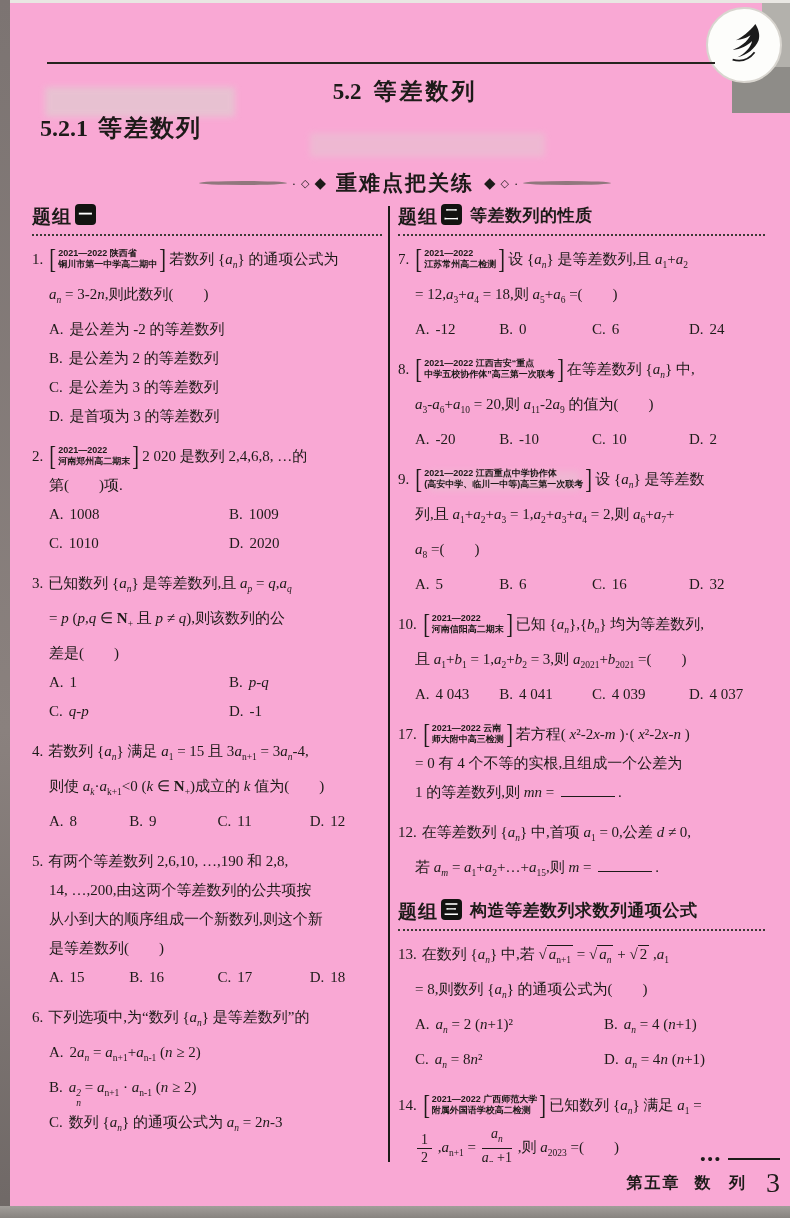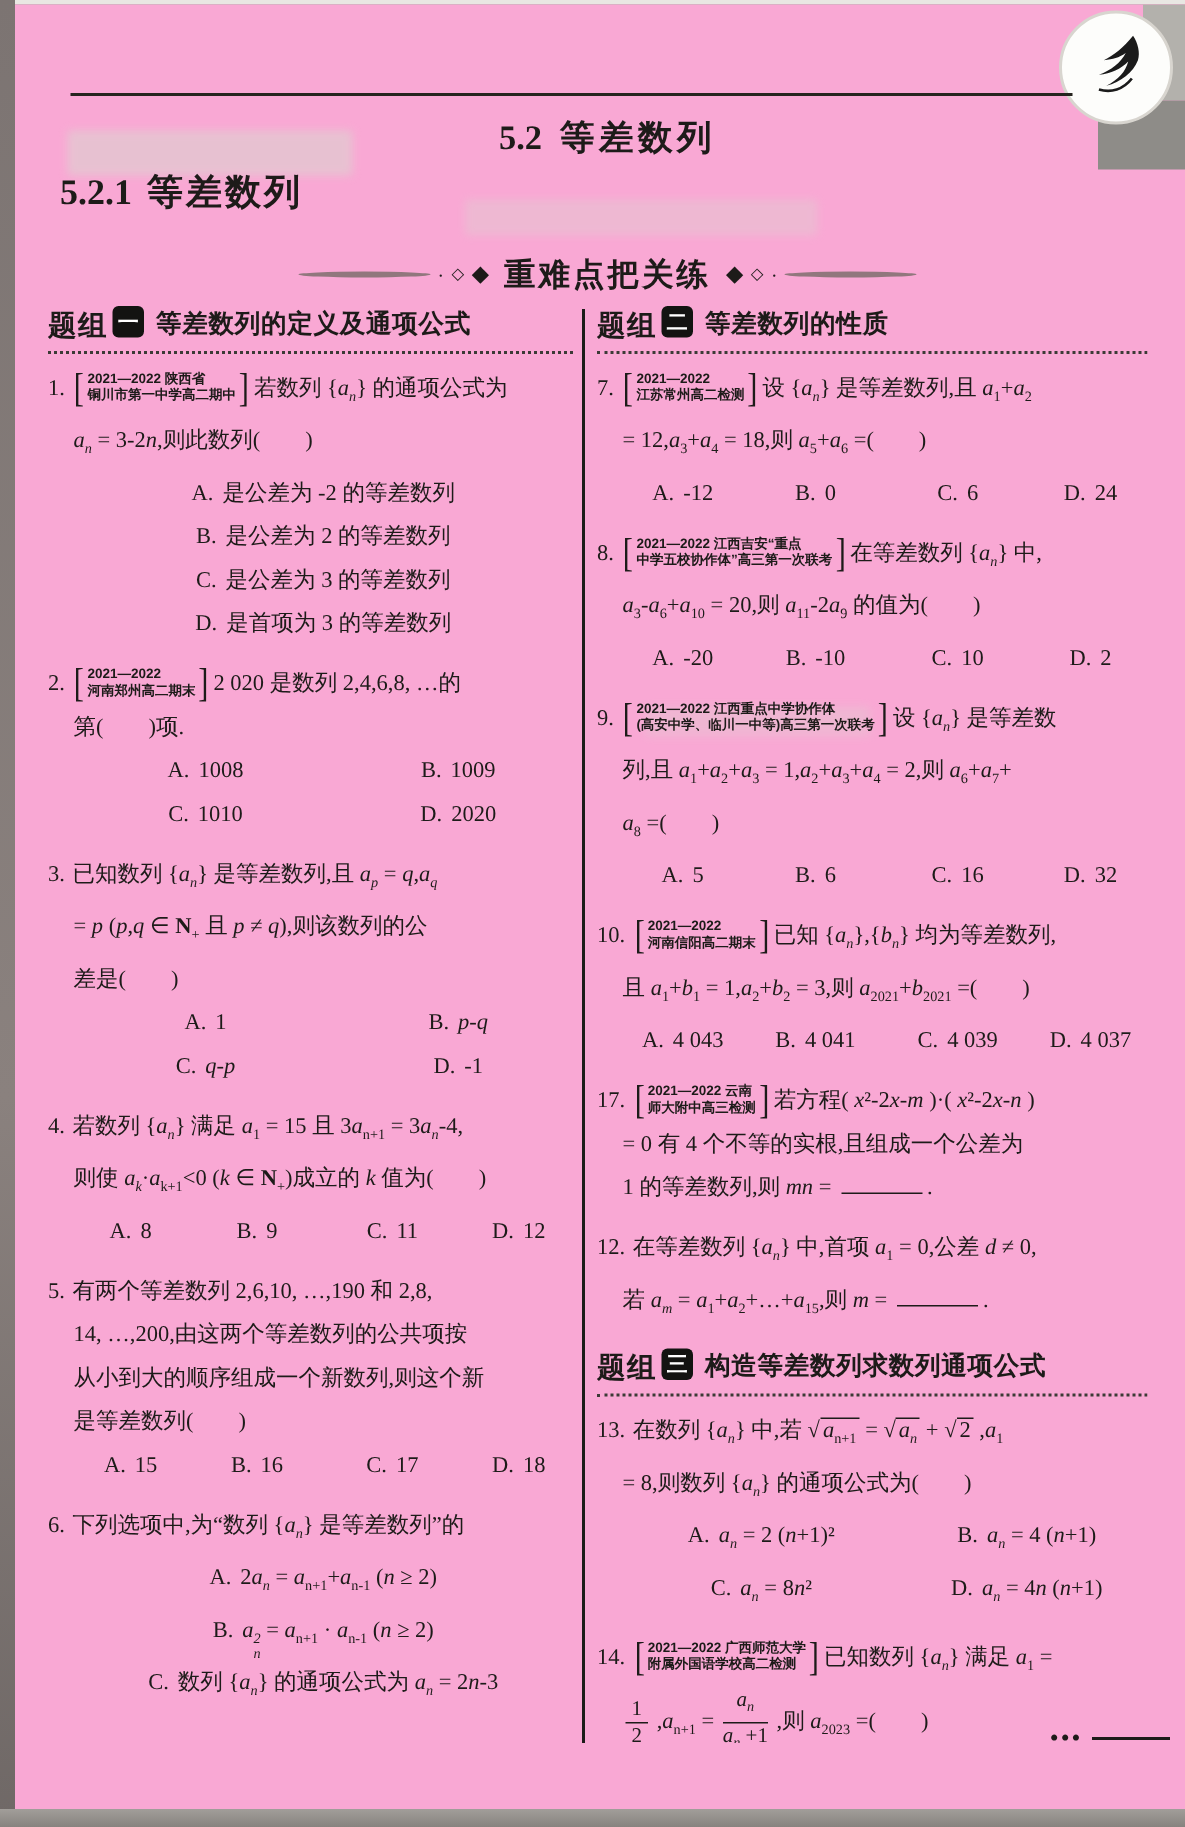--- a/index.html
+++ b/index.html
@@ -58,21 +58,21 @@
 
   .src{display:inline-flex;align-items:center;vertical-align:middle;position:relative;top:-2px;margin:0 2px 0 0;}
   .src .br{font-size:27px;font-weight:400;line-height:20px;transform:scaleX(.75);}
   .src .st{font-family:"Liberation Sans",sans-serif;font-weight:bold;font-size:9px;line-height:11px;
            text-align:left;padding:0 1px;}
 
   .opts{padding-left:17px;display:grid;column-gap:4px;}
   .cols-1{grid-template-columns:1fr;}
   .cols-2{grid-template-columns:1.15fr 1fr;}
   .cols-4{grid-template-columns:.95fr 1.05fr 1.1fr .9fr;font-family:Liberation Serif, serif;}
-  .opt{font-size:15px;line-height:29px;white-space:nowrap;text-align:center;}
+  .opt{font-size:15px;line-height:29px;white-space:nowrap;}
   .opt .opt-l{margin-right:6px;}
   .opt i{font-style:italic;}
 
   .ss{display:inline-flex;flex-direction:column;align-items:center;font-size:9.5px;line-height:9.5px;
       vertical-align:-4px;font-style:italic;}
   .frac{display:inline-flex;flex-direction:column;text-align:center;vertical-align:middle;
         line-height:15px;font-size:14px;margin:0 2px;}
   .frac .fn{border-bottom:1.4px solid #1d1b19;padding:0 4px 1px;}
   .frac .fd{padding-top:1px;}
   .sqrt{white-space:nowrap;}
@@ -128,21 +128,20 @@
       <span class="d-open">◇</span>
       <span class="d-dot">·</span>
       <span class="d-line"></span>
     </div>
 
     <div class="cols">
       <div class="col-left">
           <div class="group">
             <span class="g-lab">题组</span>
             <span class="g-badge">一</span>
-            <span class="g-title">等差数列的定义及通项公式</span>
           </div>
           <div class="problem">
             <div class="p-line"><span class="p-num">1.</span><span class="src">
                 <span class="br">[</span>
                 <span class="st">2021—2022 陕西省<br>铜川市第一中学高二期中</span>
                 <span class="br">]</span>
               </span><span class="p-text">若数列 {<i>a<sub>n</sub></i>} 的通项公式为</span></div>
             <div class="p-line cont"><span class="p-text"><i>a<sub>n</sub></i> = 3-2<i>n</i>,则此数列(　　)</span></div>
             <div class="opts cols-1">
               <span class="opt"><span class="opt-l">A.</span>是公差为 -2 的等差数列</span>
@@ -316,17 +315,22 @@
                   <span class="fd"><i>a<sub>n</sub></i> +1</span>
                 </span> ,则 <i>a</i><sub>2023</sub> =(　　)</span></div>
           </div>
         </div>
     </div>
 
     <div class="f-deco">
       <span class="f-dots">•••</span>
       <span class="f-line"></span>
     </div>
+    <div class="footer">
+      <span class="f-ch">第五章</span>
+      <span class="f-sub">数 列</span>
+      <span class="f-pg">3</span>
+    </div>
 
   </div>
   <div class="edge-left"></div>
   <div class="edge-bottom"></div>
 </div>
 
 </body></html>

